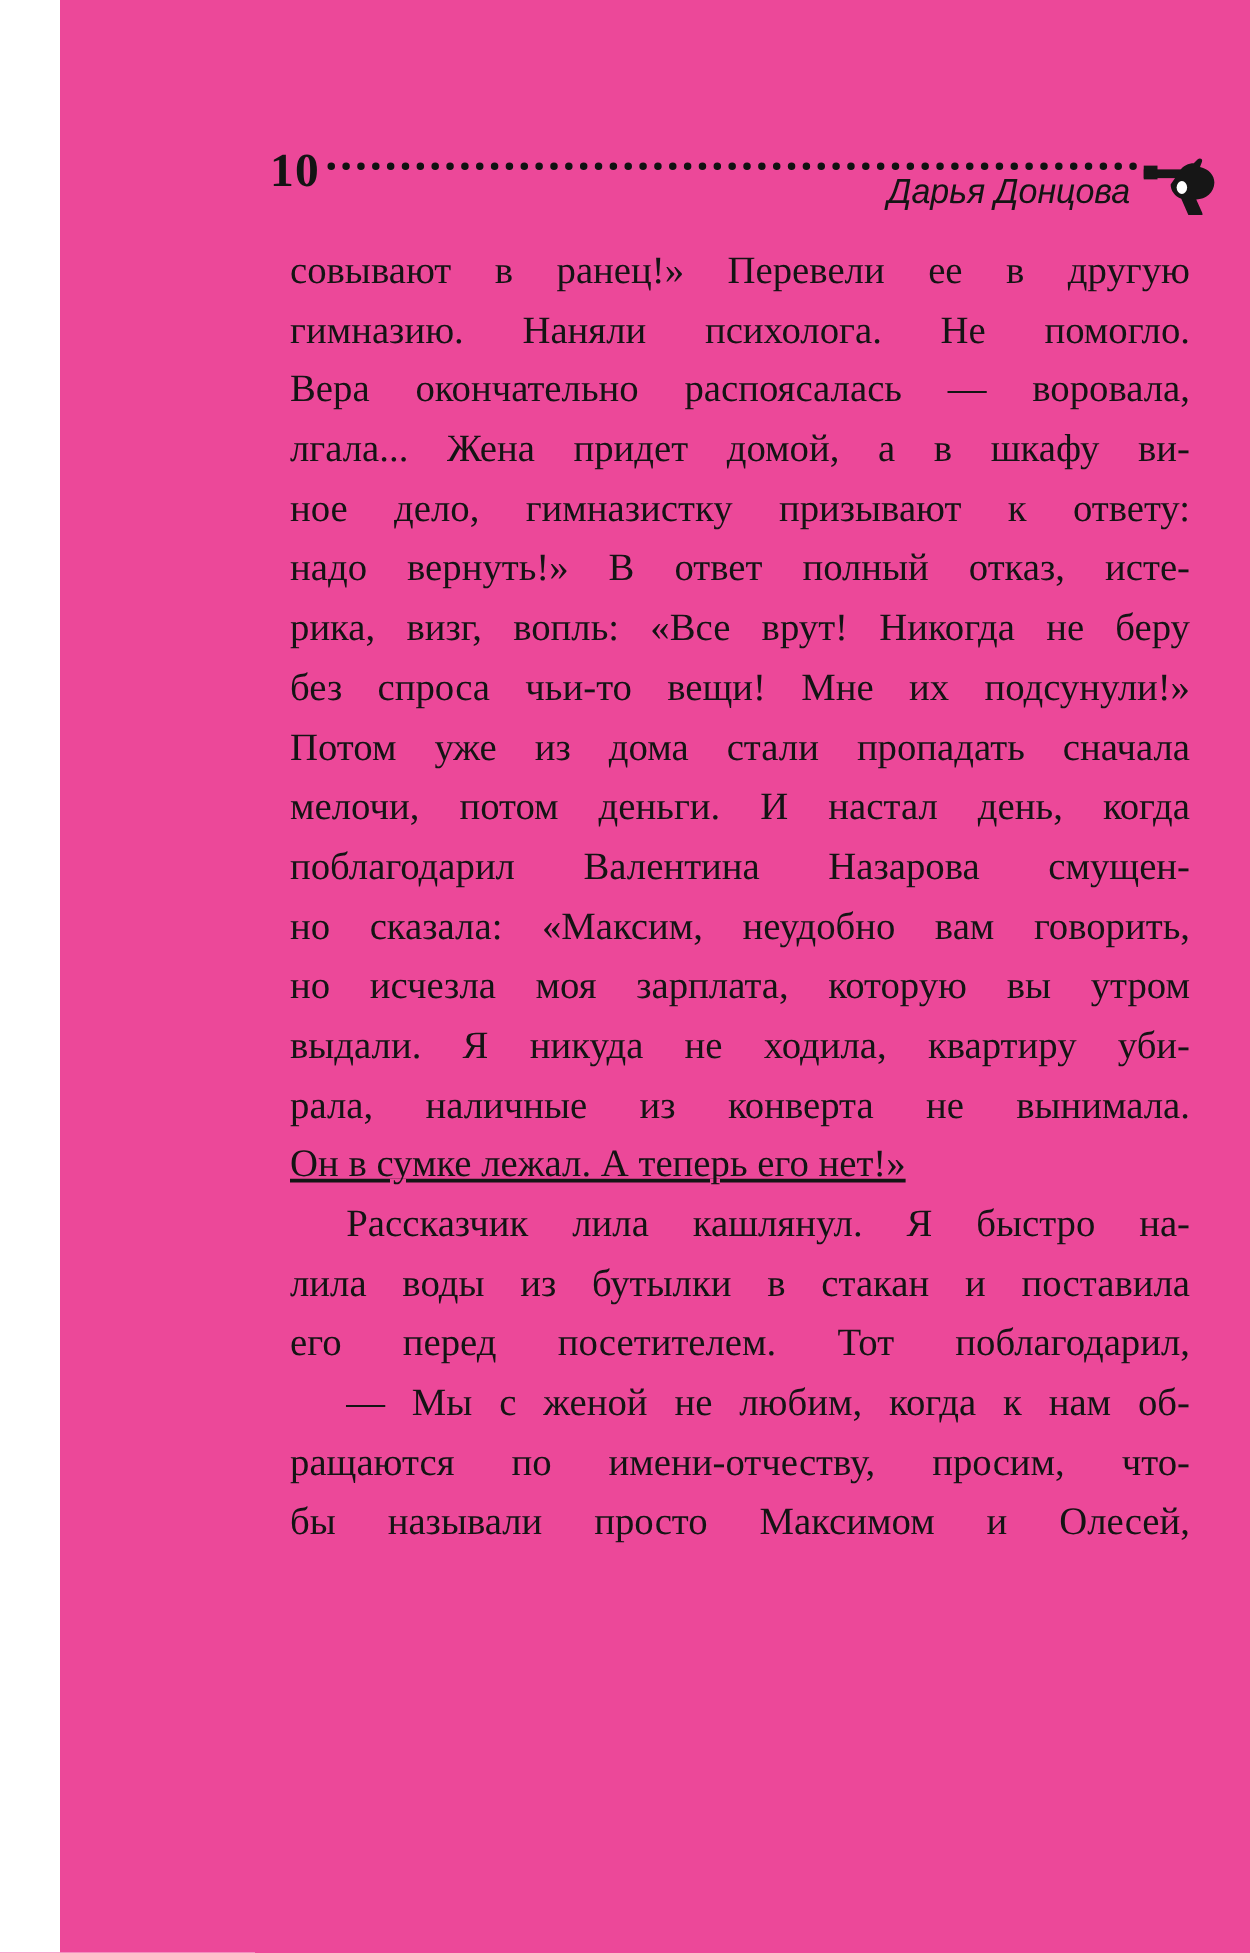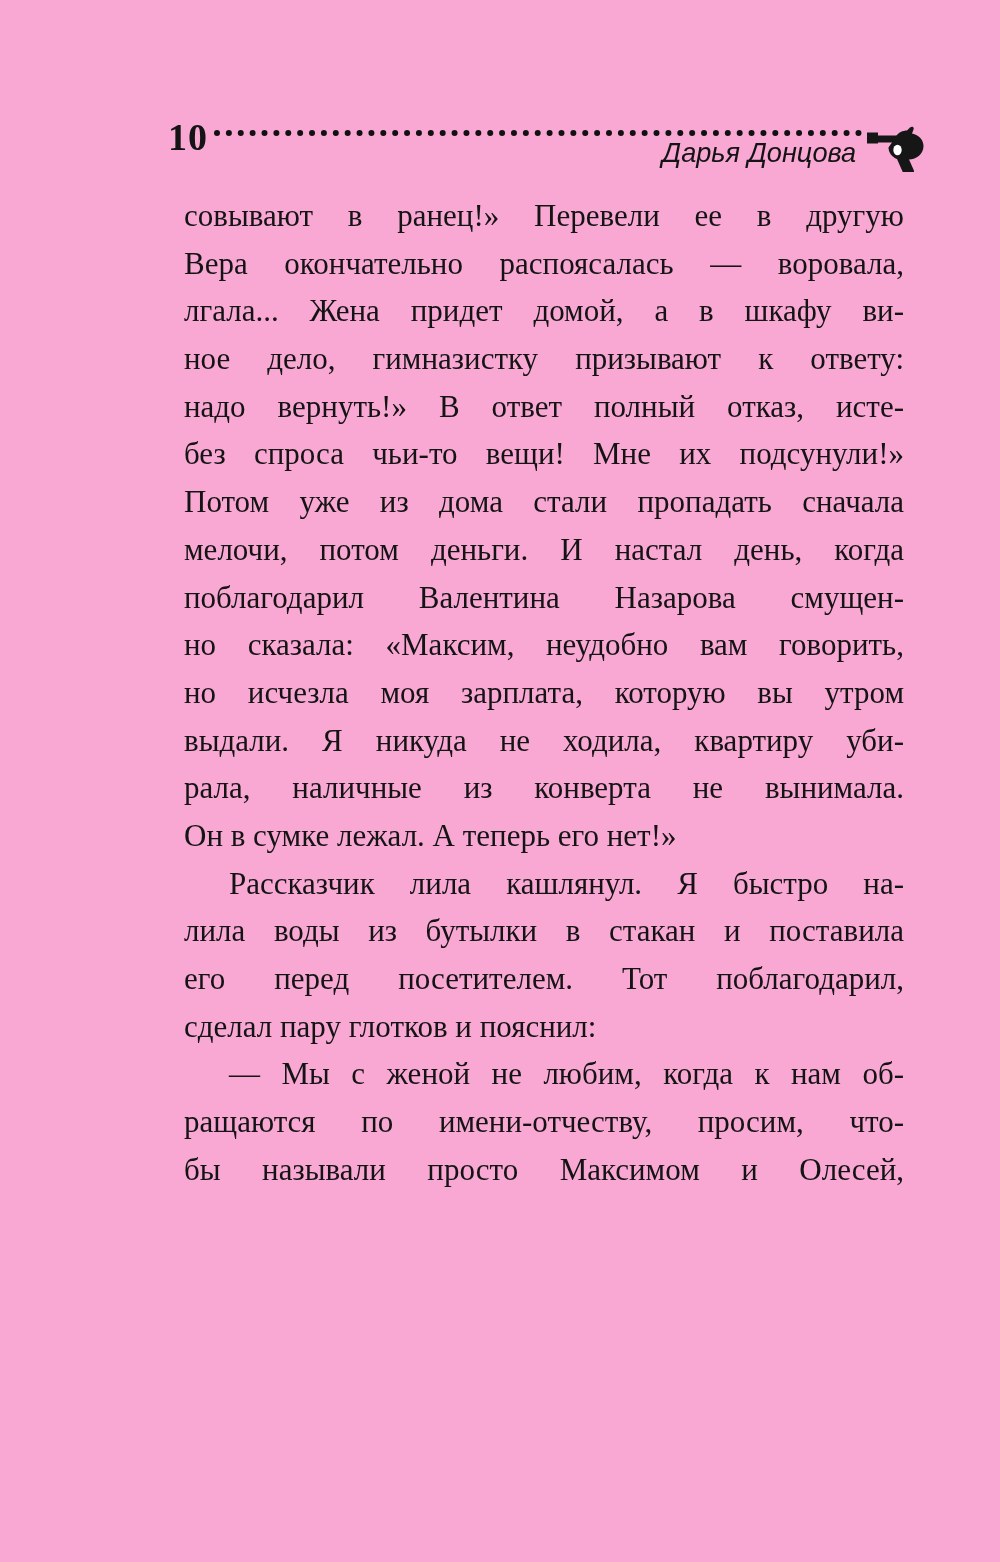--- a/index.html
+++ b/index.html
@@ -8,21 +8,22 @@
     height: 1562px;
     background: #ffffff;
     position: relative;
     font-family: "Liberation Serif", serif;
     color: #141414;
     overflow: hidden;
   }
   .book-page {
     position: absolute;
     inset: 0;
-    background: #f9a8d4;
+    background: #ec4899;
+    margin-left: 48px;
   }
   
   .page-header {
     position: absolute;
     left: 0; top: 0;
     width: 1000px; height: 190px;
   }
   .page-number {
     position: absolute;
     left: 168px; top: 118px;
@@ -61,21 +62,21 @@
   }
   .line {
     font-size: 31px;
     line-height: 47.7px;
     height: 47.7px;
     text-align: justify;
     text-align-last: justify;
     white-space: normal;
     overflow: visible;
   }
-  .line.para-end { text-align-last: left; }
+  .line.para-end { text-align-last: left; text-decoration: underline; }
   .line.indent { text-indent: 45px; }
 </style>
 </head>
 <body>
 
 <div class="book-page">
 
   <div class="page-header">
     <div class="page-number">10</div>
     <div class="header-dots"></div>
@@ -97,35 +98,36 @@
                  l -5.5 -12.5
                  c -5 -2 -8.5 -6.5 -8.5 -11.5
                  z" fill="#161616"></path>
         <ellipse cx="31.5" cy="24.5" rx="4.2" ry="5.2" fill="#ffffff"></ellipse>
       </svg>
     </div>
   </div>
 
   <div class="body-text">
     <div class="line">совывают в ранец!» Перевели ее в другую</div>
+    <div class="line">гимназию. Наняли психолога. Не помогло.</div>
     <div class="line">Вера окончательно распоясалась — воровала,</div>
     <div class="line">лгала... Жена придет домой, а в шкафу ви-</div>
     <div class="line">ное дело, гимназистку призывают к ответу:</div>
     <div class="line">надо вернуть!» В ответ полный отказ, исте-</div>
+    <div class="line">рика, визг, вопль: «Все врут! Никогда не беру</div>
     <div class="line">без спроса чьи-то вещи! Мне их подсунули!»</div>
     <div class="line">Потом уже из дома стали пропадать сначала</div>
     <div class="line">мелочи, потом деньги. И настал день, когда</div>
     <div class="line">поблагодарил Валентина Назарова смущен-</div>
     <div class="line">но сказала: «Максим, неудобно вам говорить,</div>
     <div class="line">но исчезла моя зарплата, которую вы утром</div>
     <div class="line">выдали. Я никуда не ходила, квартиру уби-</div>
     <div class="line">рала, наличные из конверта не вынимала.</div>
     <div class="line para-end">Он в сумке лежал. А теперь его нет!»</div>
     <div class="line indent">Рассказчик лила кашлянул. Я быстро на-</div>
     <div class="line">лила воды из бутылки в стакан и поставила</div>
     <div class="line">его перед посетителем. Тот поблагодарил,</div>
-    <div class="line para-end">сделал пару глотков и пояснил:</div>
     <div class="line indent">— Мы с женой не любим, когда к нам об-</div>
     <div class="line">ращаются по имени-отчеству, просим, что-</div>
     <div class="line">бы называли просто Максимом и Олесей,</div>
   </div>
 
 </div>
 
 </body></html>

